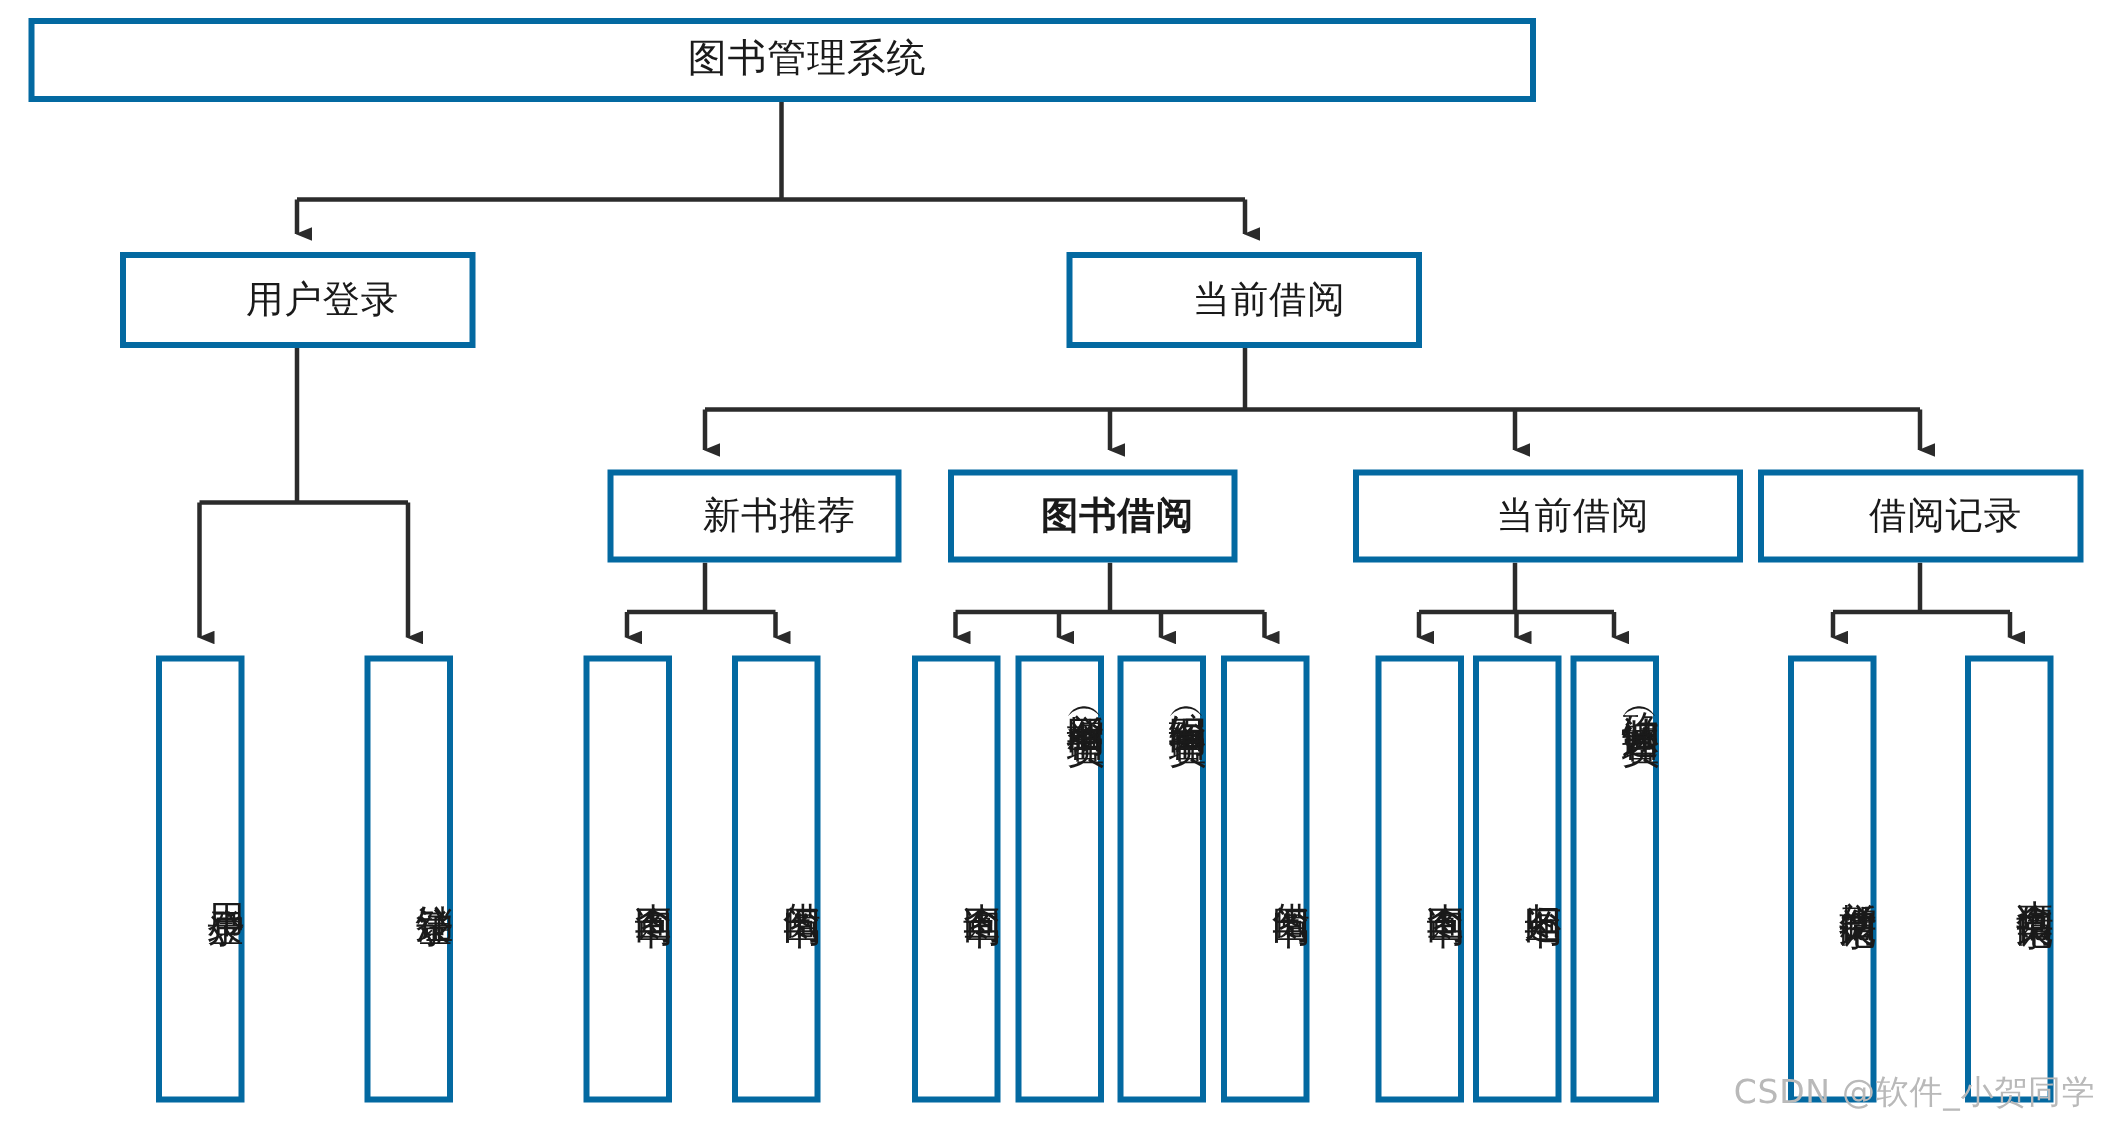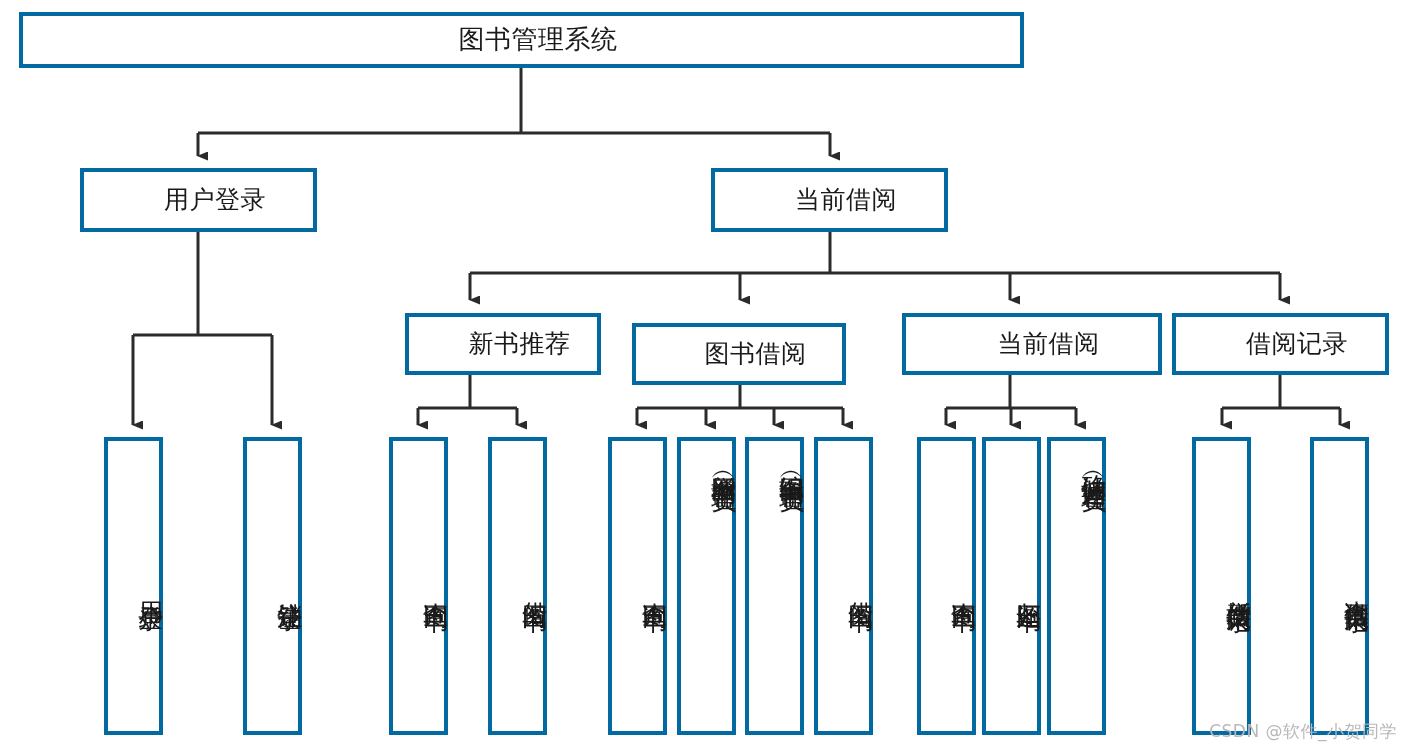--- a/index.html
+++ b/index.html
@@ -65,21 +65,21 @@
     letter-spacing: 2px;
   }
   .node.vert.centered {
     align-items: center;
     padding-top: 0;
   }
   #watermark {
     position: absolute;
     right: 8px;
     bottom: 4px;
-    font-size: 17px;
+    font-size: 22px;
     color: #b9b9b9;
     letter-spacing: 0.5px;
     z-index: 9;
     white-space: nowrap;
     font-family: "DejaVu Sans", "Liberation Sans", sans-serif;
   }
 </style>
 </head>
 <body>
 
@@ -142,21 +142,21 @@
   <div class="node horiz" style="left:80px; top:168px; width:237px; height:64px;">
     <span class="node-label">用户登录</span>
   </div>
   <div class="node horiz" style="left:711px; top:168px; width:237px; height:64px;">
     <span class="node-label">当前借阅</span>
   </div>
 
   <div class="node horiz" style="left:362px; top:313px; width:196px; height:62px;margin-left:43px;">
     <span class="node-label">新书推荐</span>
   </div>
-  <div class="node horiz" style="left:632px; top:323px; width:214px; height:62px;">
+  <div class="node horiz" style="left:632px; top:313px; width:193px; height:62px;font-weight:bold;">
     <span class="node-label">图书借阅</span>
   </div>
   <div class="node horiz" style="left:902px; top:313px; width:260px; height:62px;">
     <span class="node-label">当前借阅</span>
   </div>
   <div class="node horiz" style="left:1172px; top:313px; width:217px; height:62px;">
     <span class="node-label">借阅记录</span>
   </div>
 
   <div class="node vert centered" style="left:104px; top:437px; width:59px; height:298px;">

